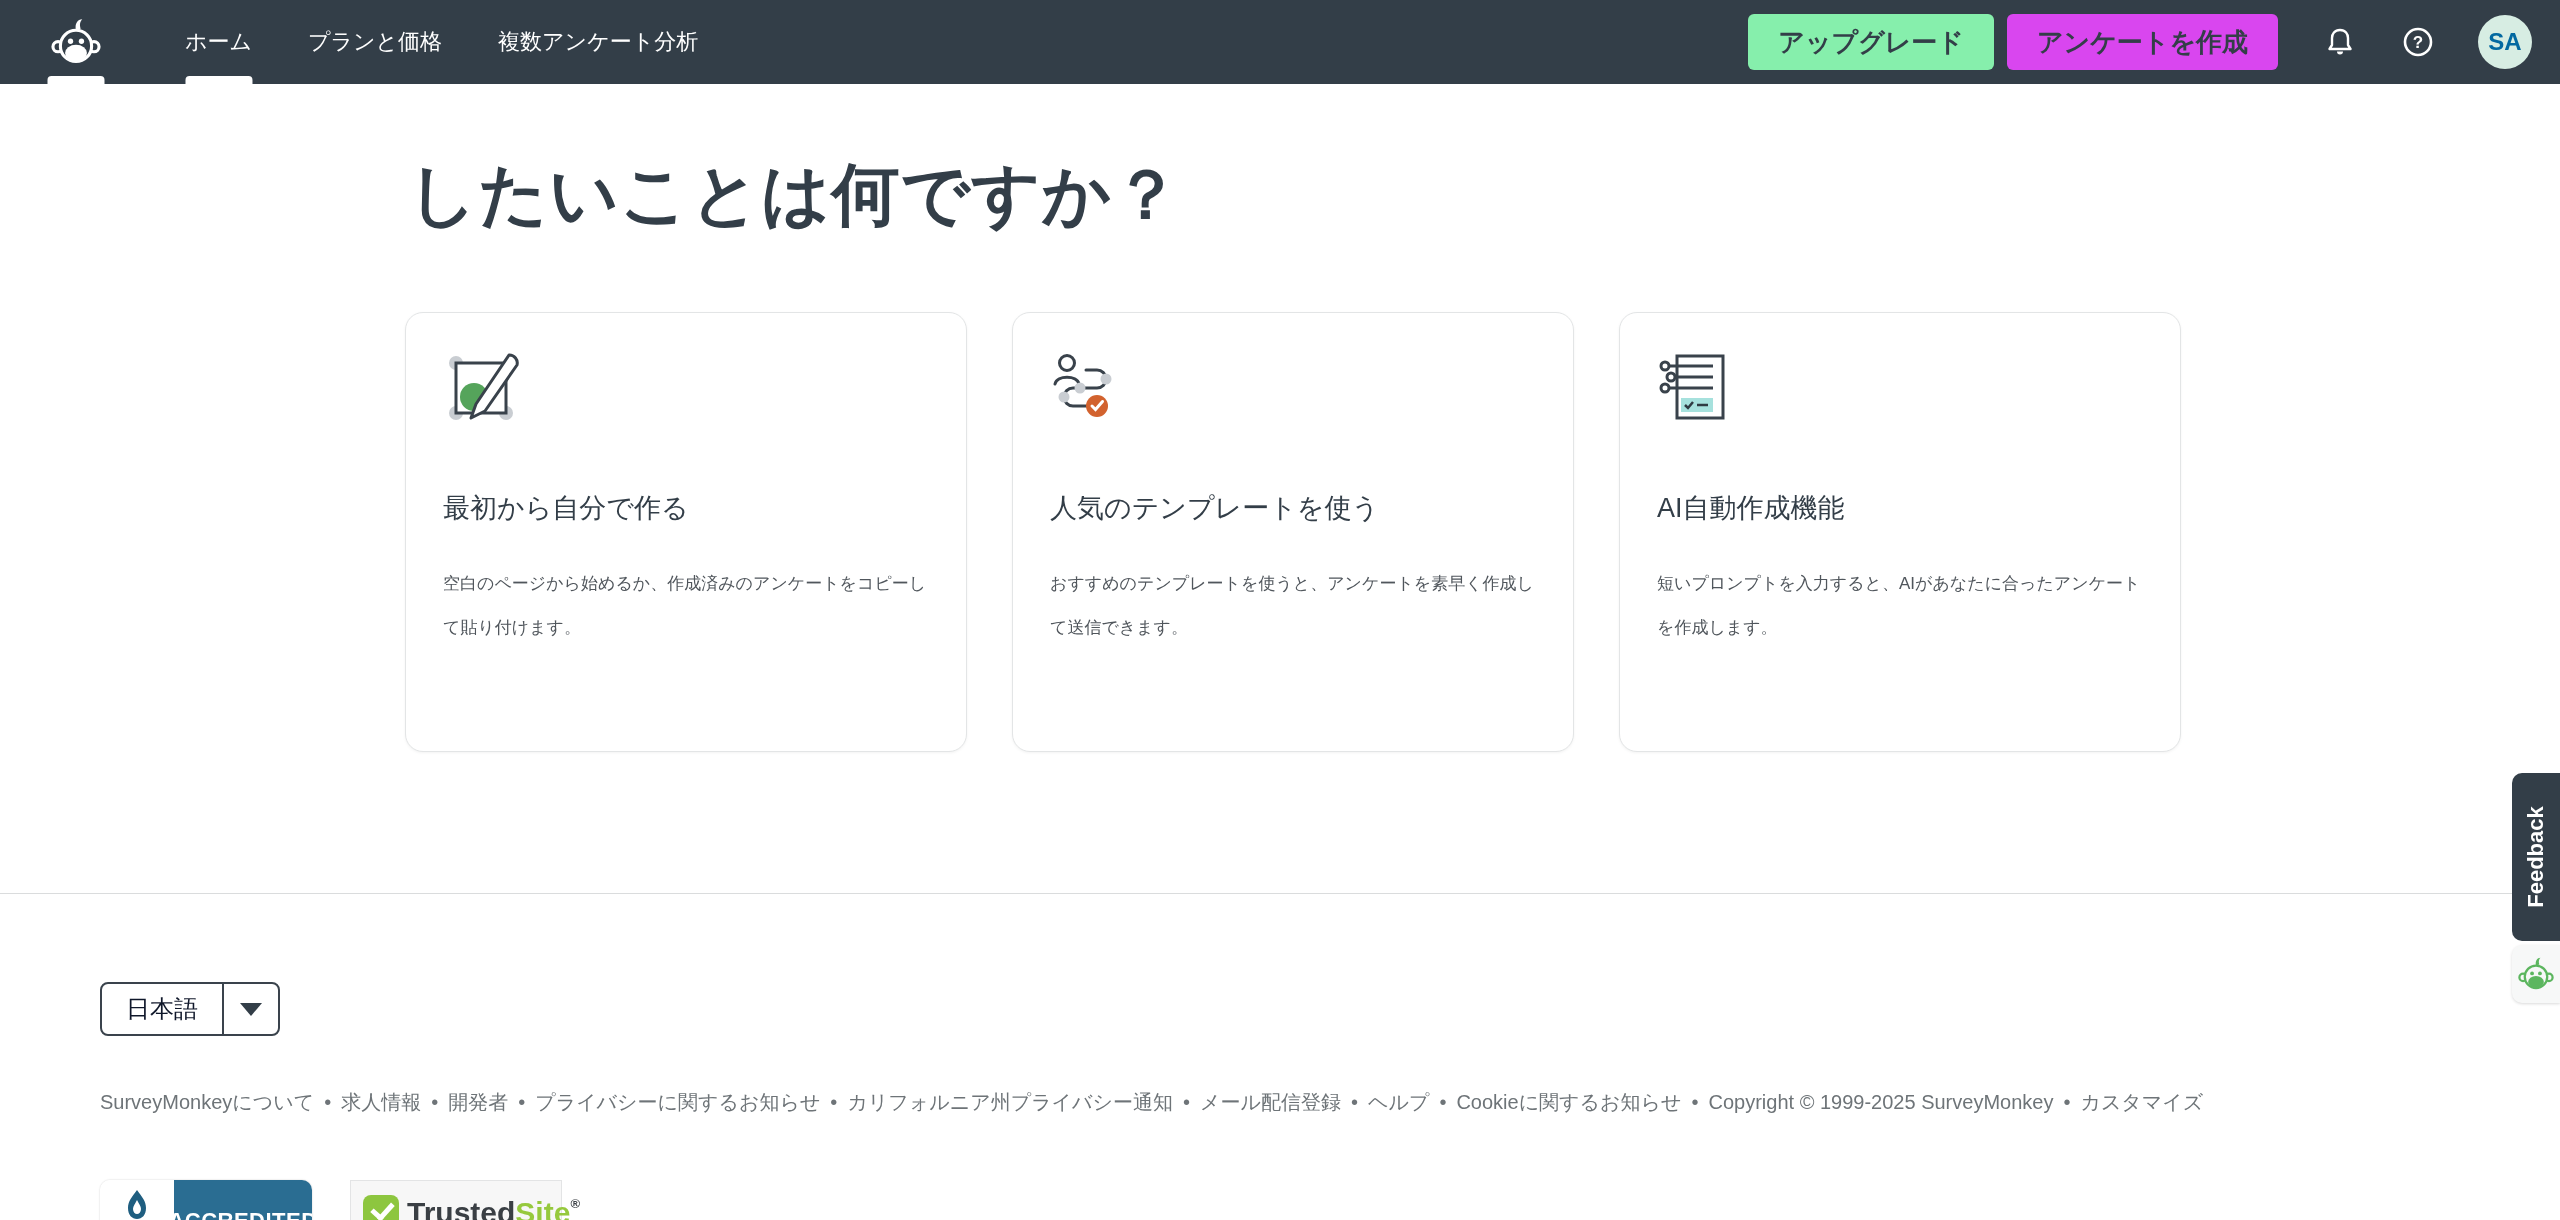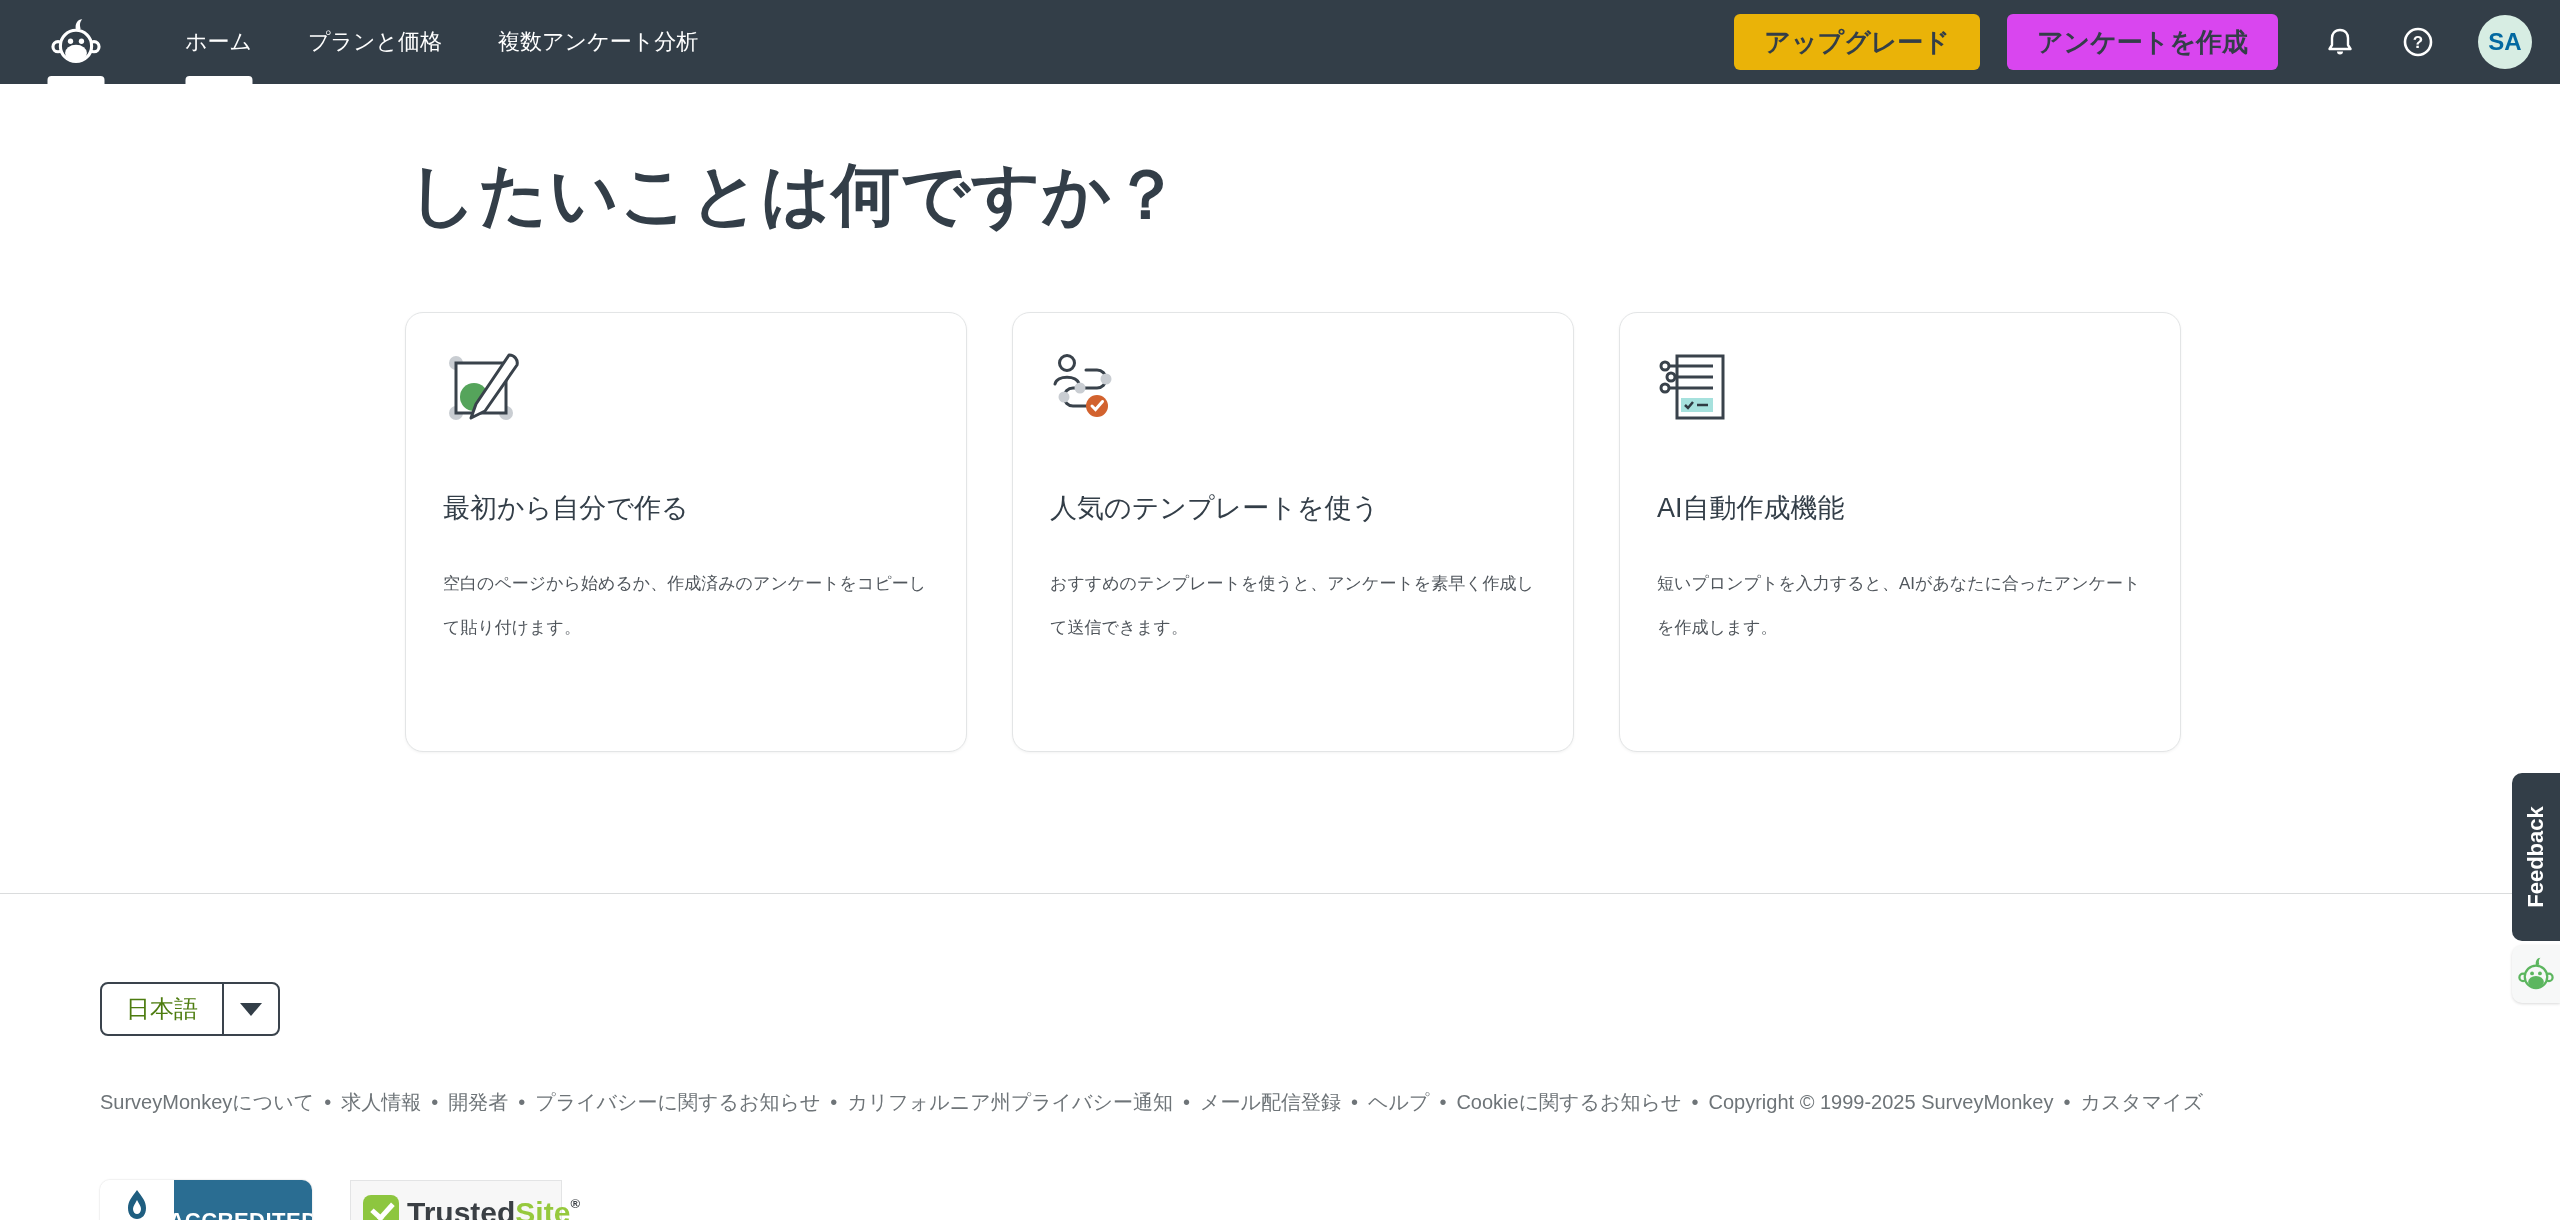--- a/index.html
+++ b/index.html
@@ -12,21 +12,21 @@
   .logo svg { width:50px; height:50px; }
   .tab-ind { position:absolute; bottom:0; left:50%; transform:translateX(-50%);
     width:57px; height:8px; background:#fff; border-radius:4px 4px 0 0; }
   .nav { display:flex; align-items:center; height:84px; margin-left:50px; }
   .nav-item { position:relative; height:84px; display:flex; align-items:center;
     padding:0 28px; color:#fff; font-size:22px; cursor:pointer; text-decoration:none; }
   .nav-item .tab-ind { width:calc(100% - 56px); }
   .nav-right { margin-left:auto; display:flex; align-items:center; padding-right:28px; }
   .btn { height:56px; border:none; border-radius:6px; font-size:26px; font-weight:700;
     font-family:inherit; color:#333E48; padding:0 30px; cursor:pointer; }
-  .btn.gold { background:#eab308; margin-right:27px; }
+  .btn.gold { background:#86efac; margin-right:13px; }
   .btn.white { background:#d946ef; }
   .iconbtn { background:none; border:none; cursor:pointer; margin-left:46px; display:flex; align-items:center; }
   .iconbtn svg { width:32px; height:32px; }
   .avatar { width:54px; height:54px; border-radius:50%; background:#D7EDE3; color:#0369a1;
     font-size:24px; font-weight:700; display:flex; align-items:center; justify-content:center;
     margin-left:44px; cursor:pointer; }
 
   
   .main { height:743px; }
   .page-title { margin:66px 0 0 408px; font-size:68px; font-weight:700; letter-spacing:1px; }
@@ -34,21 +34,21 @@
   .card { width:562px; height:440px; background:#fff; border:1px solid #E3E5E6; border-radius:18px;
     padding:37px; box-shadow:0 1px 3px rgba(0,0,0,.05); cursor:pointer; }
   .card-icon { width:76px; height:76px; }
   .card h3 { margin-top:60px; font-size:27px; font-weight:400; color:#333E48; }
   .card p { margin-top:36px; font-size:17px; line-height:44px; color:#50565C; }
 
   
   .footer { border-top:1px solid #DADCDD; padding-left:100px; }
   .lang-btn { margin-top:88px; height:54px; display:inline-flex; align-items:stretch;
     border:2px solid #3A434C; border-radius:8px; background:#fff; cursor:pointer; overflow:hidden; }
-  .lang-label { display:flex; align-items:center; padding:0 24px; font-size:24px; color:#4d7c0f; }
+  .lang-label { display:flex; align-items:center; padding:0 24px; font-size:24px; color:#0f172a; }
   .lang-arrow { display:flex; align-items:center; justify-content:center; width:56px; border-left:2px solid #3A434C; }
   .caret { width:0; height:0; border-left:11px solid transparent; border-right:11px solid transparent;
     border-top:13px solid #333E48; }
   .flinks { margin-top:44px; width:2390px; font-size:20px; line-height:44px; color:#6E7478; }
   .flinks a { color:#6E7478; text-decoration:none; cursor:pointer; }
   .dot { padding:0 10px; color:#6E7478; }
   .badges { margin-top:56px; display:flex; align-items:flex-start; gap:38px; }
   .bbb { display:flex; border-radius:10px; overflow:hidden; height:122px; box-shadow:0 0 2px rgba(0,0,0,.2); cursor:pointer; }
   .bbb-left { width:74px; background:#fff; display:flex; flex-direction:column; align-items:center; padding-top:10px; }
   .bbb-left svg { width:36px; height:44px; }

